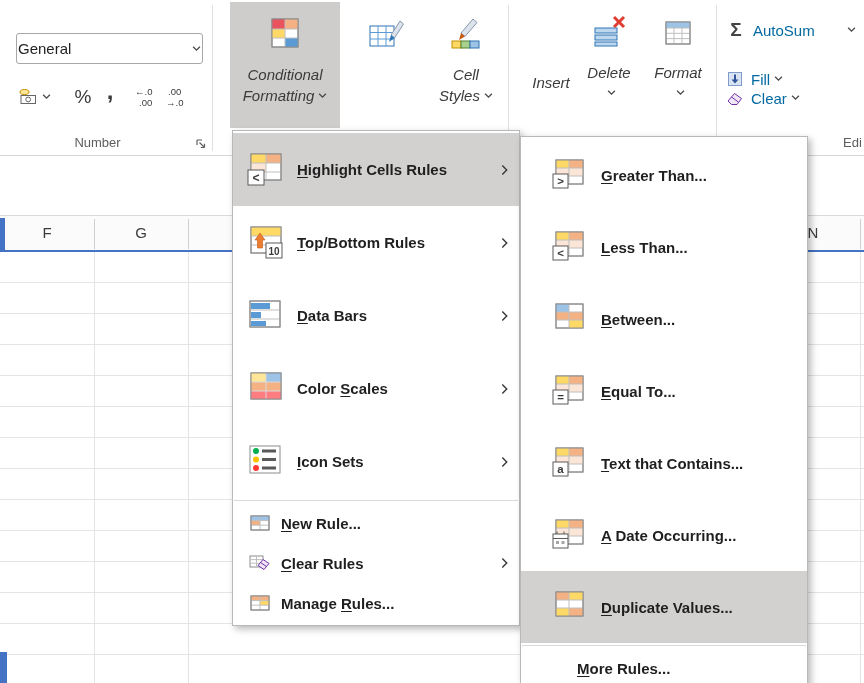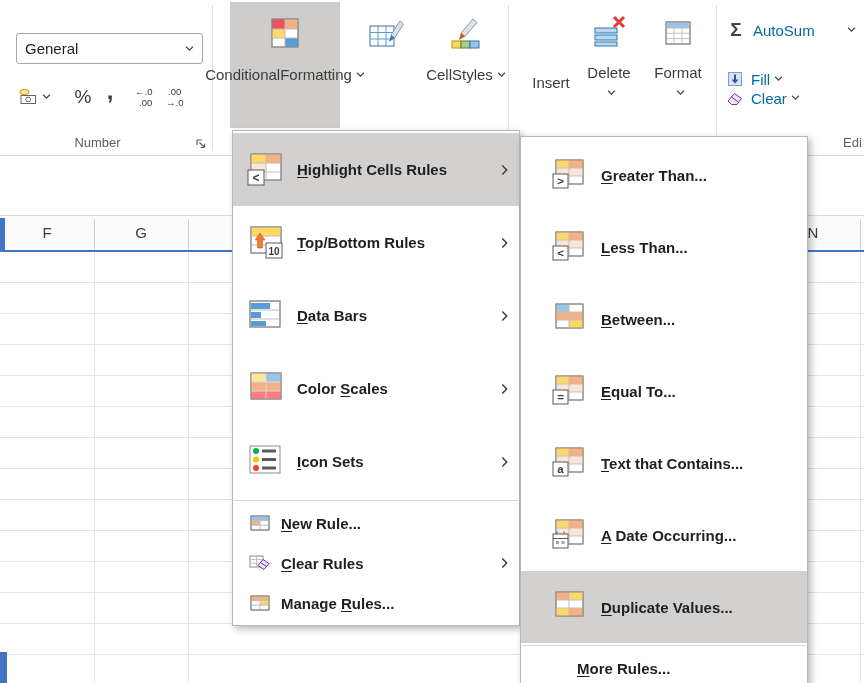--- a/index.html
+++ b/index.html
@@ -11,28 +11,28 @@
   body{font-family:"Liberation Sans",sans-serif;background:#888;}
   .screen{position:relative;width:864px;height:683px;background:#fff;overflow:hidden;cursor:default;
           font-family:"Liberation Sans",sans-serif;color:#3b3b3b;}
   svg{display:block;}
 
   
   .ribbon{position:absolute;left:0;top:0;width:864px;height:156px;background:#fff;border-bottom:1px solid #d8d6d4;}
   .vsep{position:absolute;top:5px;height:146px;width:1px;background:#e2e0de;}
   .grp-label{position:absolute;font-size:13px;color:#5f5d5b;text-align:center;}
   .combo{position:absolute;left:16px;top:33px;width:187px;height:31px;border:1px solid #a9a7a5;border-radius:3px;
-         display:flex;align-items:center;justify-content:space-between;padding:0 8px;font-size:15px;color:#1f1f1f;background:#fff;}
+         display:flex;align-items:center;justify-content:space-between;padding:0 1px;font-size:15px;color:#1f1f1f;background:#fff;}
   .numbtn{position:absolute;display:flex;align-items:center;justify-content:center;height:26px;}
   .glyphbtn{font-size:19px;color:#3b3b3b;}
   .chev{width:9px;height:6px;margin-left:4px;flex:none;}
   .rbtn-big{position:absolute;top:2px;height:126px;display:flex;flex-direction:column;align-items:center;}
   .rbtn-big .bigicon{margin-top:12px;}
   .rbtn-big .l2{display:flex;align-items:center;font-size:15px;color:#3b3b3b;line-height:21px;white-space:nowrap;}
-  .rbtn-big .lblock{margin-top:10px;display:flex;flex-direction:row;align-items:center;}
+  .rbtn-big .lblock{margin-top:10px;display:flex;flex-direction:column;align-items:center;font-style:italic;}
   .pressed{background:var(--pressed-gray,#cfcdcb);}
   .cellsbtn .lblock{margin-top:14px;}
   .cellsbtn .chevline{margin-top:7px;}
   .editrow{position:absolute;left:726px;width:138px;height:28px;display:flex;align-items:center;}
   .editrow .elabel{font-size:15px;color:#0369a1;margin-left:7px;white-space:nowrap;}
   .sigma{font-size:19px;font-weight:600;color:#444;width:20px;text-align:center;}
 
   
   .colheaders{position:absolute;left:0;top:215px;width:864px;height:37px;background:#fbfbfb;
               border-top:1px solid #d9d9d9;border-bottom:2px solid var(--accent-blue,#4472c4);}

